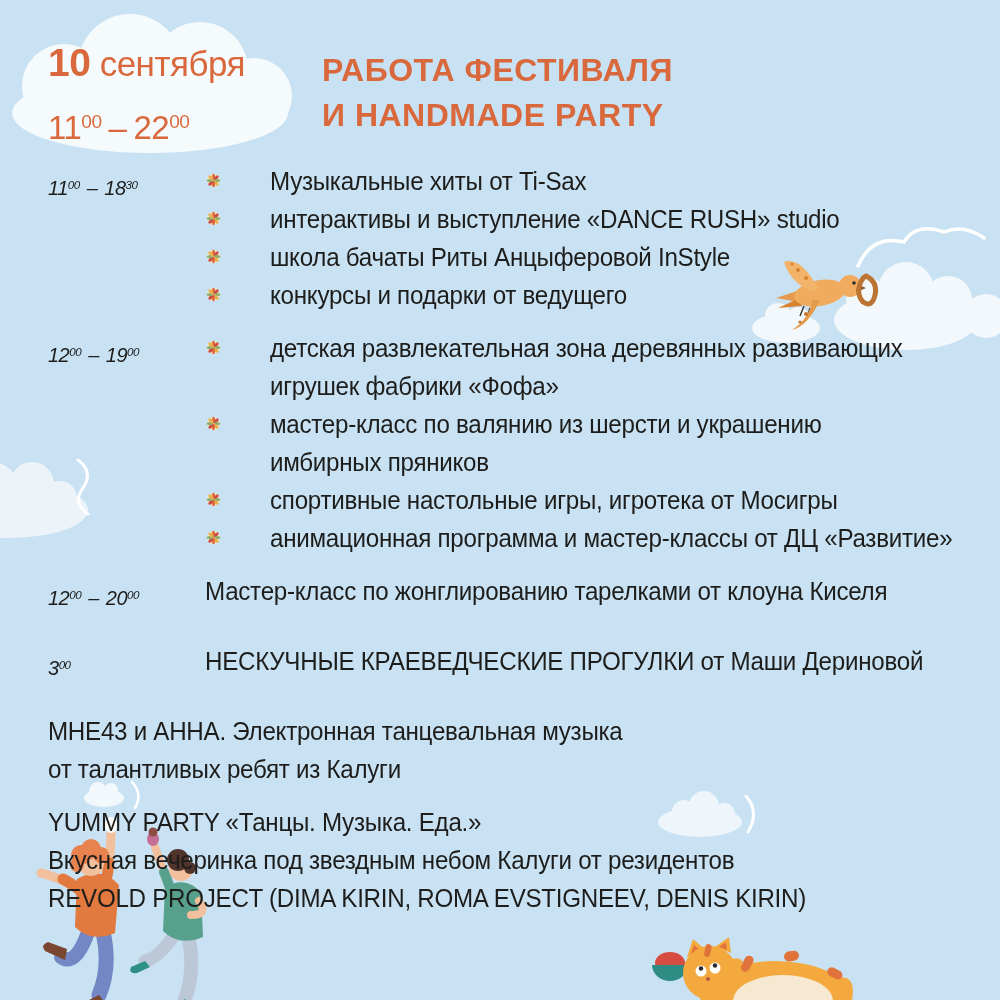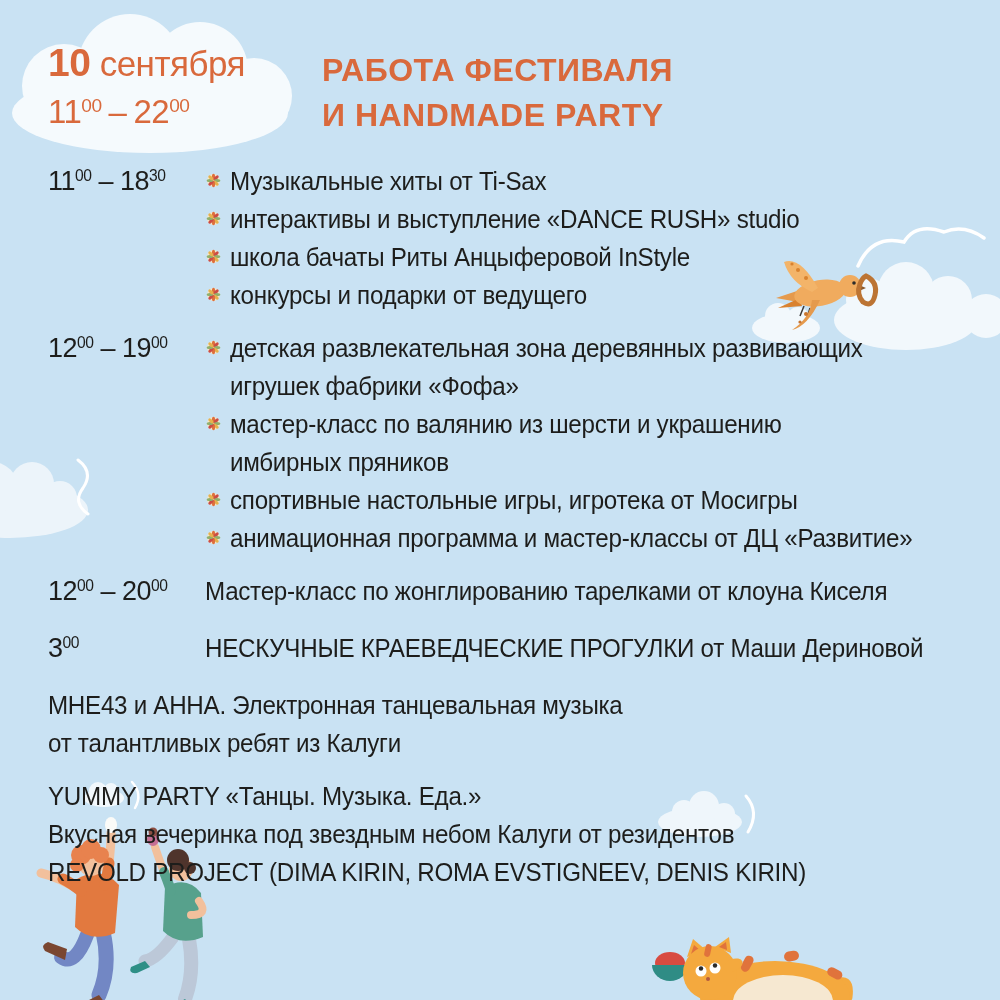--- a/index.html
+++ b/index.html
@@ -7,32 +7,32 @@
     position:relative;width:1000px;height:1000px;overflow:hidden;
     background:#c9e2f3;color:#1d1d1b;
     font-family:"Liberation Sans",sans-serif;
   }
   .deco{position:absolute;pointer-events:none;}
 
   
   .date-block{position:absolute;left:48px;top:42px;color:#d9693c;z-index:3;}
   .date-line{font-size:35px;letter-spacing:-0.5px;line-height:42px;}
   .date-line .day{font-weight:bold;font-size:39px;}
-  .hours-line{font-size:33px;letter-spacing:-0.5px;margin-top:8px;}
+  .hours-line{font-size:33px;letter-spacing:-0.5px;margin-top:24px;}
   .dash{margin:0 7px;}
   sup{font-size:0.58em;vertical-align:baseline;position:relative;top:-0.55em;letter-spacing:-0.5px;}
   .title{position:absolute;left:318px;top:44px;margin:4px;z-index:3;
     font-size:32px;line-height:45px;font-weight:bold;color:#d9693c;letter-spacing:0.5px;}
 
   
   .schedule{position:absolute;left:48px;top:162px;width:920px;z-index:3;}
   .entry{display:flex;margin-bottom:15px;}
-  .time{flex:0 0 157px;font-size:27px;line-height:38px;letter-spacing:-0.5px;white-space:nowrap;}
+  .time{flex:0 0 157px;font-size:20px;line-height:52px;letter-spacing:-0.5px;white-space:nowrap;font-style:italic;}
   .content{flex:1;font-size:26px;line-height:38px;}
-  .item{display:flex;align-items:flex-start;}
+  .item{display:flex;align-items:flex-start;gap:40px;}
   .bullet{flex:0 0 auto;margin:11px 9px 0 1px;}
   .lines{flex:1;transform:scaleX(0.93);transform-origin:0 0;letter-spacing:-0.3px;}
   .line{white-space:nowrap;}
 </style>
 </head>
 <body>
 
 <div class="poster">
 
   <svg class="deco" style="left:0;top:8px" width="320" height="150" viewBox="0 0 320 150">

